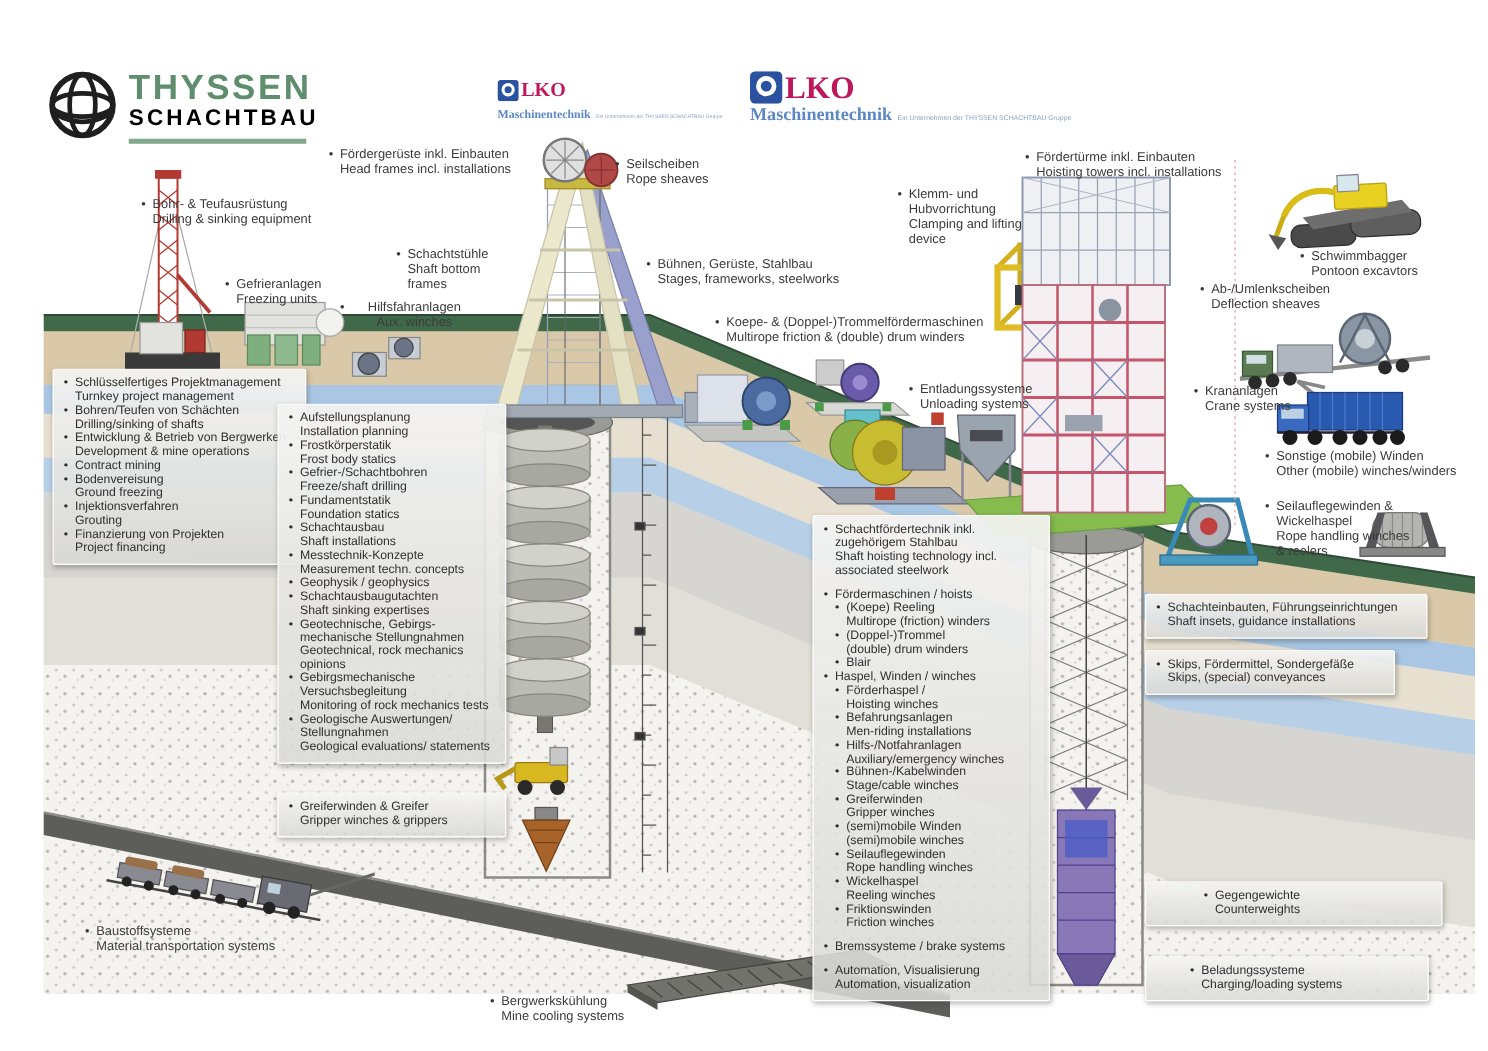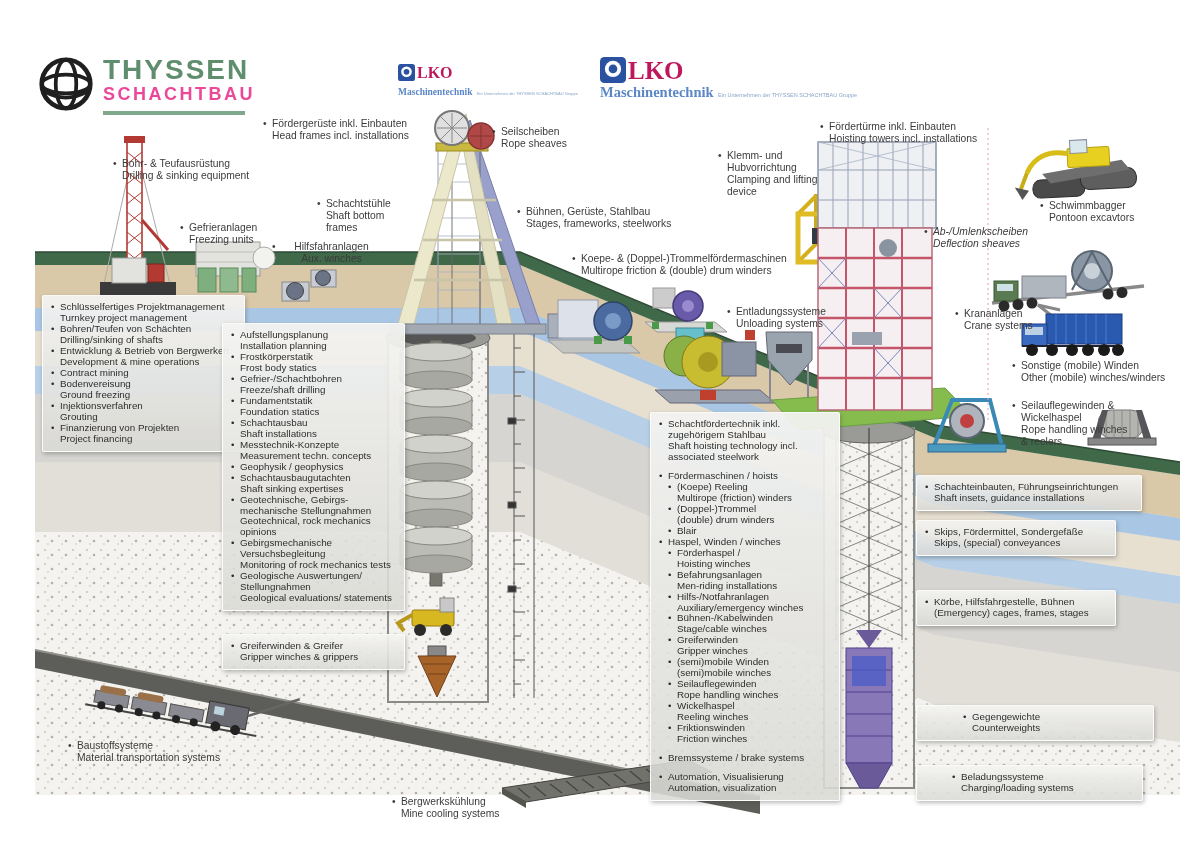--- a/index.html
+++ b/index.html
@@ -4,21 +4,21 @@
 <style>
   html,body{margin:0;padding:0;background:#fff;}
   .canvas{position:relative;width:1190px;height:841px;background:#fff;overflow:hidden;
           font-family:"Liberation Sans",sans-serif;}
   .scene{position:absolute;left:0;top:0;}
 
   
   .thyssen{position:absolute;left:38px;top:56px;display:flex;gap:9px;align-items:flex-start;}
   .t-globe{width:56px;height:56px;flex:0 0 auto;}
   .t-text .l1{font-size:28px;font-weight:bold;color:#5e8e6e;letter-spacing:2px;line-height:1;}
-  .t-text .l2{font-size:18px;font-weight:bold;color:#ec4899;letter-spacing:2.5px;line-height:1.15;}
+  .t-text .l2{font-size:18px;font-weight:bold;color:#000000;letter-spacing:2.5px;line-height:1.15;}
   .t-bar{height:4px;background:#6a9a78;margin-top:6px;width:142px;opacity:.85;}
 
   .olko{position:absolute;}
   .olko .row{display:flex;align-items:center;gap:2px;}
   .olko .oname{font-family:"Liberation Serif",serif;font-weight:bold;color:#be185d;line-height:1;}
   .olko .osub{font-family:"Liberation Serif",serif;font-weight:bold;color:#5b87c5;line-height:1.1;}
   .olko .otag{color:#8aa4c8;line-height:1.2;white-space:nowrap;overflow:hidden;}
   .olko-1{left:398px;top:64px;}
   .olko-1 .oicon{width:17px;height:17px;}
   .olko-1 .oname{font-size:16px;}
@@ -412,21 +412,21 @@
       <span class="en">Clamping and lifting device</span>
   </div>
   <div class="lbl" style="left:820px;top:121px;width:200px;">
     <span class="de">Fördertürme inkl. Einbauten</span>
       <span class="en">Hoisting towers incl. installations</span>
   </div>
   <div class="lbl" style="left:1040px;top:200px;width:120px;">
     <span class="de">Schwimmbagger</span>
       <span class="en">Pontoon excavtors</span>
   </div>
-  <div class="lbl" style="left:924px;top:226px;width:130px;font-style:italic;">
+  <div class="lbl" style="left:960px;top:226px;width:130px;">
     <span class="de">Ab-/Umlenkscheiben</span>
       <span class="en">Deflection sheaves</span>
   </div>
   <div class="lbl" style="left:955px;top:308px;width:110px;">
     <span class="de">Krananlagen</span>
       <span class="en">Crane systems</span>
   </div>
   <div class="lbl" style="left:1012px;top:360px;width:175px;">
     <span class="de">Sonstige (mobile) Winden</span>
       <span class="en">Other (mobile) winches/winders</span>
@@ -623,29 +623,20 @@
   <div class="panel" style="left:916px;top:520px;width:182px;">
     <ul>
 
     <li class="item">
           <span class="de">Skips, Fördermittel, Sondergefäße</span>
           <span class="en">Skips, (special) conveyances</span>
         </li>
       </ul>
   </div>
 
-  <div class="panel" style="left:916px;top:590px;width:182px;">
-    <ul>
-
-    <li class="item">
-          <span class="de">Körbe, Hilfsfahrgestelle, Bühnen</span>
-          <span class="en">(Emergency) cages, frames, stages</span>
-        </li>
-      </ul>
-  </div>
 
   <div class="panel" style="left:916px;top:705px;width:182px;padding-left:46px;">
     <ul>
 
     <li class="item">
           <span class="de">Gegengewichte</span>
           <span class="en">Counterweights</span>
         </li>
       </ul>
   </div>

